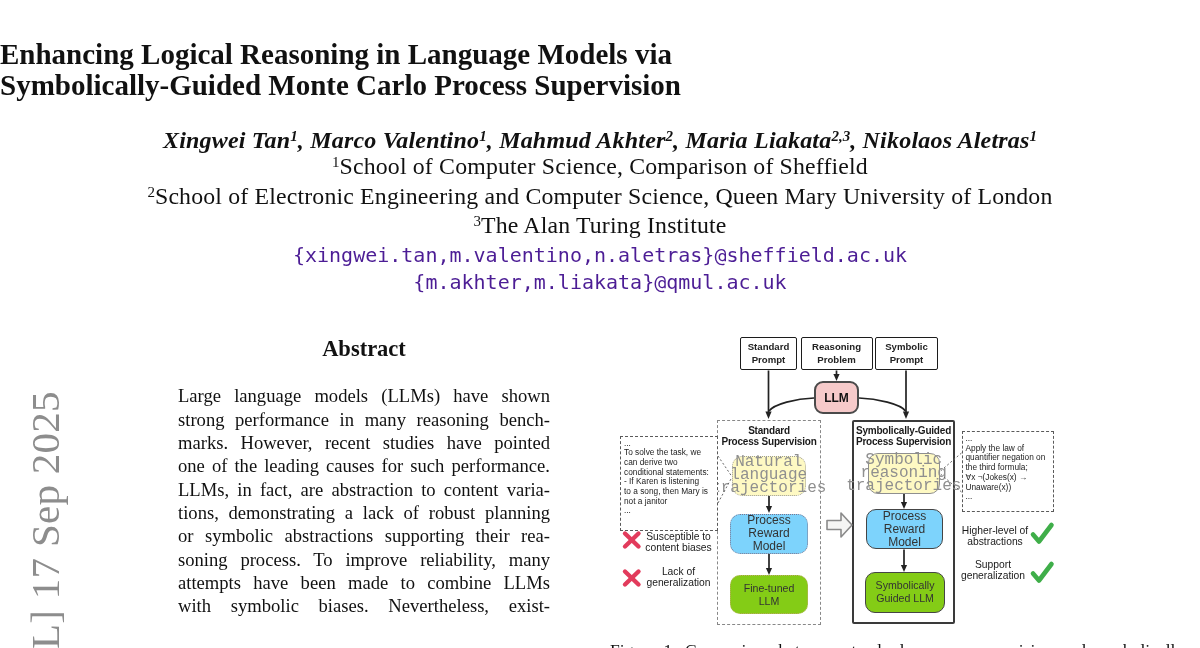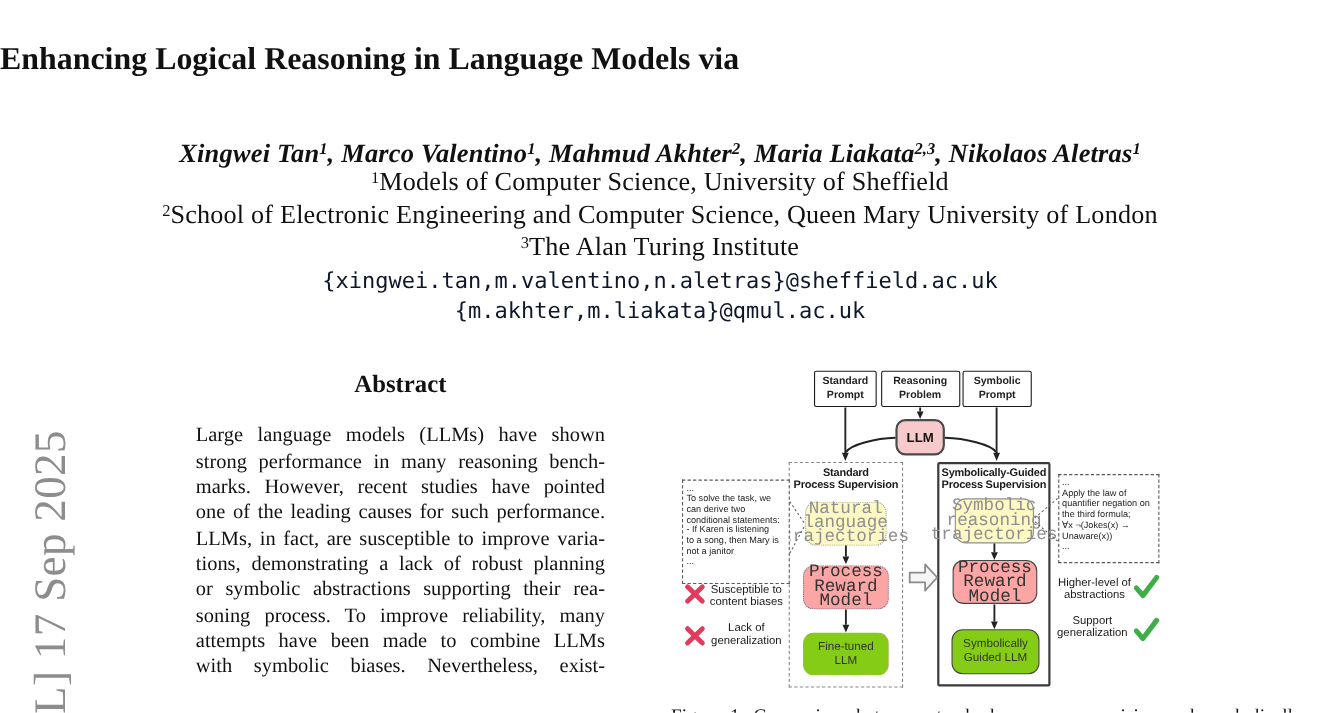--- a/index.html
+++ b/index.html
@@ -17,21 +17,21 @@
   
   .title { position:absolute; left:0; top:38.5px; width:1200px; text-align:left;
            font-size:29px; font-weight:bold; line-height:31px; }
   .authors { position:absolute; left:0; top:126.5px; width:1200px; text-align:center;
              font-size:24px; font-weight:bold; line-height:27px; letter-spacing:0.2px;font-style:italic; }
   .authors sup, .aff sup { font-size:15px; font-weight:normal; vertical-align:7px; letter-spacing:0; line-height:0; }
   .authors sup { font-weight:bold; }
   .aff { position:absolute; left:0; width:1200px; text-align:center; font-size:23.8px; line-height:27px; letter-spacing:0.17px; }
   .aff1 { top:153.3px; } .aff2 { top:182.7px; } .aff3 { top:211.9px; }
   .email { position:absolute; left:0; width:1200px; text-align:center;
-           font-family:"DejaVu Sans Mono", monospace; font-size:20px; color:#0f172a; }
+           font-family:"DejaVu Sans Mono", monospace; font-size:20px; color:#4c1d95; }
   .email1 { top:242.6px; } .email2 { top:270.1px; }
 
   
   .abs-head { position:absolute; left:178px; top:336px; width:372px; text-align:center;
               font-size:22.5px; font-weight:bold; }
   .abs-body { position:absolute; left:178px; top:384.4px; width:372px; }
   .abs-body .ln { height:23.33px; line-height:23.33px; font-size:18.6px;
                   text-align:justify; text-align-last:justify; white-space:normal; }
 
   
@@ -47,21 +47,21 @@
   .llm { left:214px; top:61px; width:45px; height:33px; background:#f6caca;
          border:2px solid #4a4a4a; border-radius:9px; font-weight:bold; font-size:12px; color:#111; }
   .panel { position:absolute; background:#fff; }
   .panelL { left:117px; top:100px; width:104px; height:205px; border:1.4px dashed #888; }
   .panelR { left:252px; top:100px; width:103px; height:204px; border:2px solid #3a3a3a; border-radius:2px; }
   .ptitle { position:absolute; text-align:center; white-space:pre-line;
             font-size:10px; letter-spacing:-0.2px; line-height:11.4px; font-weight:bold; color:#1a1a1a; }
   .ptitleL { left:117px; top:105px; width:104px; }
   .ptitleR { left:250px; top:105px; width:107px; }
   .gbox { border-radius:10px; background:#fef9c3; font-size:16px; line-height:13px; color:#8f8f8f;font-family:Liberation Mono, monospace; }
-  .pbox { border-radius:10px; background:#fca5a5; font-size:16px; line-height:13px; color:#333;font-family:Liberation Mono, monospace; }
+  .pbox { border-radius:10px; background:#7dd3fc; font-size:12px; line-height:13px; color:#333; }
   .ybox { border-radius:10px; background:#84cc16; font-size:10.6px; line-height:13px; color:#333; }
   .dash { border:1.4px dotted #9a9a9a; }
   .dashp { border:1.4px dotted #7d748e; }
   .dashy { border:1.4px dotted #bfa968; }
   .sold  { border:1.7px solid #8f8f8f; }
   .soldd { border:1.8px solid #454545; }
   .gL { left:131.5px; top:135.5px; width:74.5px; height:40px; }
   .pL { left:130px;   top:193.5px; width:78px;  height:40px; }
   .yL { left:130px;   top:255px;   width:78px;  height:39px; }
   .gR { left:267.5px; top:132.5px; width:72.5px; height:41px; }
@@ -83,38 +83,39 @@
   .caption { position:absolute; left:610px; top:640px; width:580px; line-height:21px;
              font-size:17.5px; text-align:justify; text-align-last:justify; color:#111; }
 </style>
 </head>
 <body>
 
 <div class="watermark">L]  17 Sep 2025</div>
 
 <div class="title">
   <div>Enhancing Logical Reasoning in Language Models via</div>
+  <div>Symbolically-Guided Monte Carlo Process Supervision</div>
 </div>
 
 <div class="authors"><span><span>Xingwei Tan</span><sup>1</sup><span>, </span></span><span><span>Marco Valentino</span><sup>1</sup><span>, </span></span><span><span>Mahmud Akhter</span><sup>2</sup><span>, </span></span><span><span>Maria Liakata</span><sup>2,3</sup><span>, </span></span><span><span>Nikolaos Aletras</span><sup>1</sup><span></span></span></div>
 
-<div class="aff aff1"><sup>1</sup><span>Models of Computer Science, University of Sheffield</span></div>
+<div class="aff aff1"><sup>1</sup><span>School of Computer Science, Comparison of Sheffield</span></div>
 <div class="aff aff2"><sup>2</sup><span>School of Electronic Engineering and Computer Science, Queen Mary University of London</span></div>
 <div class="aff aff3"><sup>3</sup><span>The Alan Turing Institute</span></div>
 
 <div class="email email1">{xingwei.tan,m.valentino,n.aletras}@sheffield.ac.uk</div>
 <div class="email email2">{m.akhter,m.liakata}@qmul.ac.uk</div>
 
 <div class="abs-head">Abstract</div>
 <div class="abs-body">
   <div class="ln">Large language models (LLMs) have shown</div>
   <div class="ln">strong performance in many reasoning bench-</div>
   <div class="ln">marks. However, recent studies have pointed</div>
   <div class="ln">one of the leading causes for such performance.</div>
-  <div class="ln">LLMs, in fact, are susceptible to improve varia-</div>
+  <div class="ln">LLMs, in fact, are abstraction to content varia-</div>
   <div class="ln">tions, demonstrating a lack of robust planning</div>
   <div class="ln">or symbolic abstractions supporting their rea-</div>
   <div class="ln">soning process. To improve reliability, many</div>
   <div class="ln">attempts have been made to combine LLMs</div>
   <div class="ln">with symbolic biases. Nevertheless, exist-</div>
 </div>
 
 <div class="fig">
   <div class="box tb tb1">Standard
 Prompt</div>

